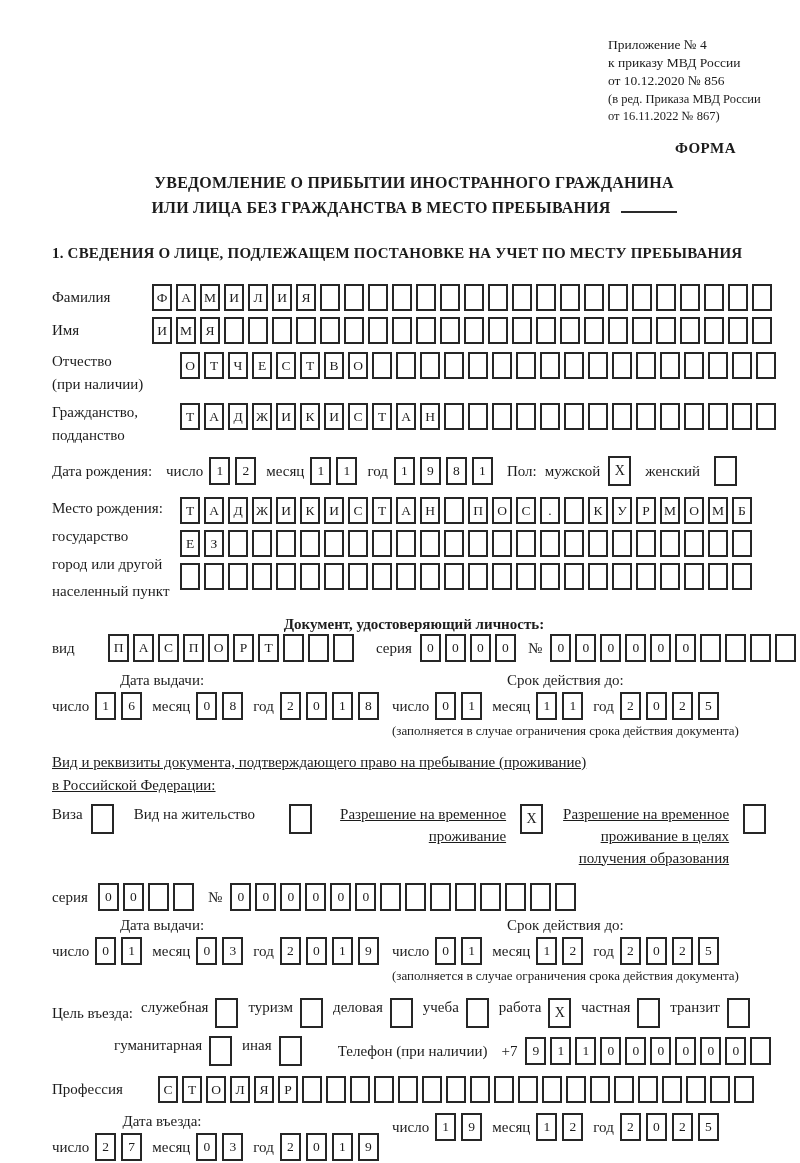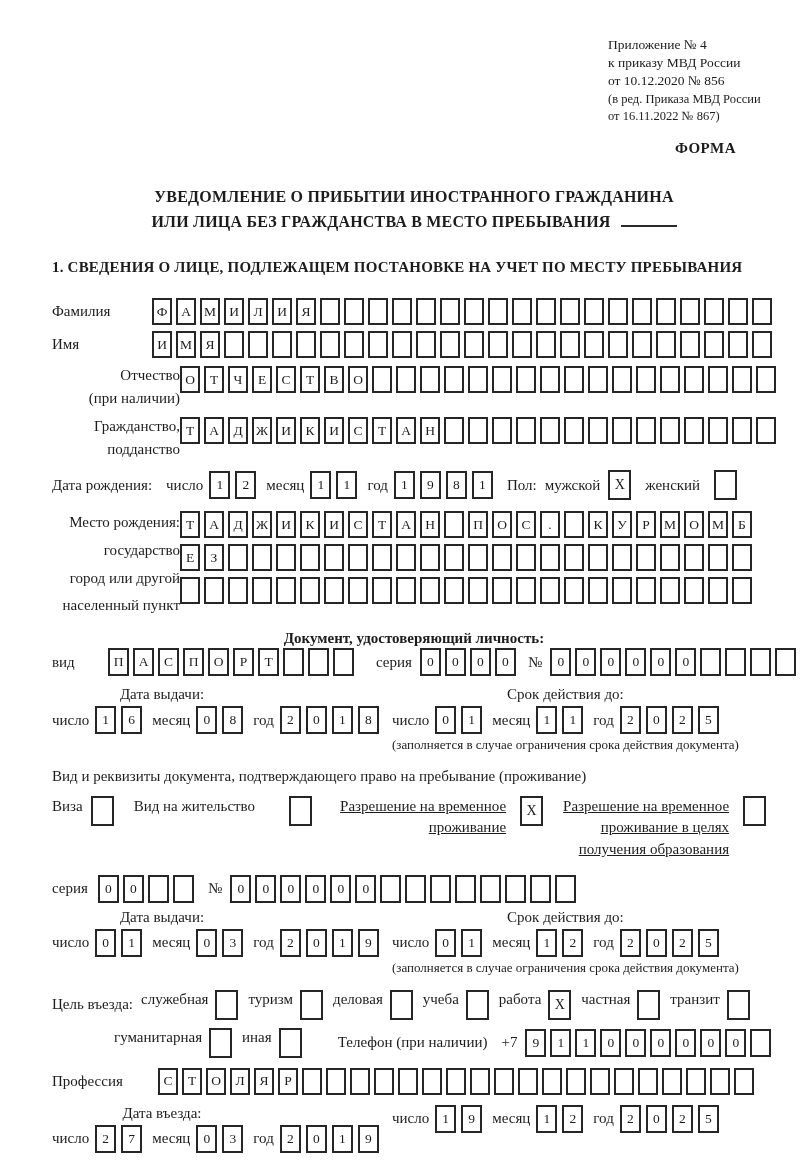--- a/index.html
+++ b/index.html
@@ -4,51 +4,51 @@
 <style>
   html,body { margin:0; padding:0; background:#ffffff; }
   body { width:800px; height:1163px; overflow:hidden; font-family:"Liberation Serif", serif; color:#1c1c1c; }
   .page { padding:36px 24px 0 52px; box-sizing:border-box; width:800px; }
 
   
   .hdr { margin-left:556px; font-size:13.5px; line-height:1.35; }
   .hdr-sub { font-size:12.5px; line-height:1.35; }
   .forma { text-align:right; font-weight:bold; font-size:15px; margin:16px 40px 0 0; letter-spacing:0.5px; }
 
-  .title { text-align:center; font-weight:bold; font-size:16px; margin-top:28px; line-height:1.55; letter-spacing:0.2px; }
+  .title { text-align:center; font-weight:bold; font-size:16px; margin-top:14px; line-height:1.55; letter-spacing:0.2px; }
   .blank-line { display:inline-block; width:56px; border-bottom:2px solid #2a2a2a; height:14px; margin-left:10px; }
 
   .sec { font-weight:bold; font-size:15px; margin-top:24px; letter-spacing:0.2px; }
 
   .row { display:flex; align-items:center; margin-top:6px; }
   .row.top { align-items:flex-start; }
   .lbl { font-size:15px; line-height:1.25; flex:none; }
   .lbl-col { font-size:15px; line-height:1.5; flex:none; }
   .w100 { width:100px; }
-  .w128 { width:128px;text-align:right; }
+  .w128 { width:128px; }
   .cells { display:flex; gap:4px; flex:none; }
   .cell { width:16px; height:23px; border:2px solid #262626; display:flex; align-items:center; justify-content:center;
           font-size:13.5px; flex:none; background:#fff; }
   .cell.dt { width:17px; height:24px; }
   .cell.cb { width:19px; height:26px; font-size:14px; }
   .stack { display:flex; flex-direction:column; gap:6px; }
 
   .center-bold { text-align:center; font-weight:bold; font-size:15px; margin-top:10px; }
 
   .dg { display:flex; align-items:center; }
   .dg .lbl { margin-right:6px; }
   .dg .cells { gap:5px; margin-right:10px; }
 
   .two-col { display:flex; margin-top:10px; }
   .col-left { width:340px; flex:none; }
   .col-right { flex:none; }
   .col-cap { text-align:center; font-size:15px; margin-bottom:3px; }
   .note { font-size:13px; margin-top:3px; text-align:center; }
 
-  .intro { font-size:15px; margin-top:12px; line-height:1.5; }
+  .intro { font-size:15px; margin-top:12px; line-height:1.5;text-decoration:underline; }
 
   .cbrow { display:flex; align-items:flex-start; margin-top:8px; }
   .cbitem { display:flex; align-items:flex-start; }
   .cbitem .txt { font-size:15px; line-height:1.45;text-align:right; }
   .cbitem .txt.c { text-align:right;text-decoration:underline; }
   .gap8 { width:8px; flex:none; } .gap14 { width:14px; flex:none; } .gap20 { width:20px; flex:none; }
   .mt2 { margin-top:2px; }
 
   .purpose { display:flex; align-items:center; margin-top:14px; }
   .purpose .pair { display:flex; margin-right:10px; }
@@ -419,20 +419,21 @@
             <span class="cell dt">2</span>
             <span class="cell dt">5</span>
           </span>
       </div>
       <div class="note">(заполняется в случае ограничения срока действия документа)</div>
     </div>
   </div>
 
   <div class="intro">
     <div>Вид и реквизиты документа, подтверждающего право на пребывание (проживание)</div>
+    <div>в Российской Федерации:</div>
   </div>
 
   <div class="cbrow">
     <span class="cbitem">
       <span class="txt">Виза</span>
       <span class="gap8"></span>
       <span class="cells">
           <span class="cell cb"></span>
         </span>
     </span>

